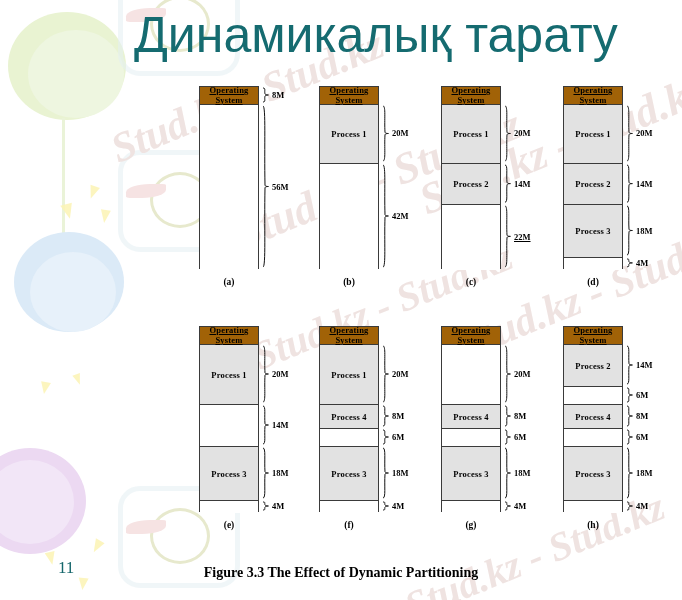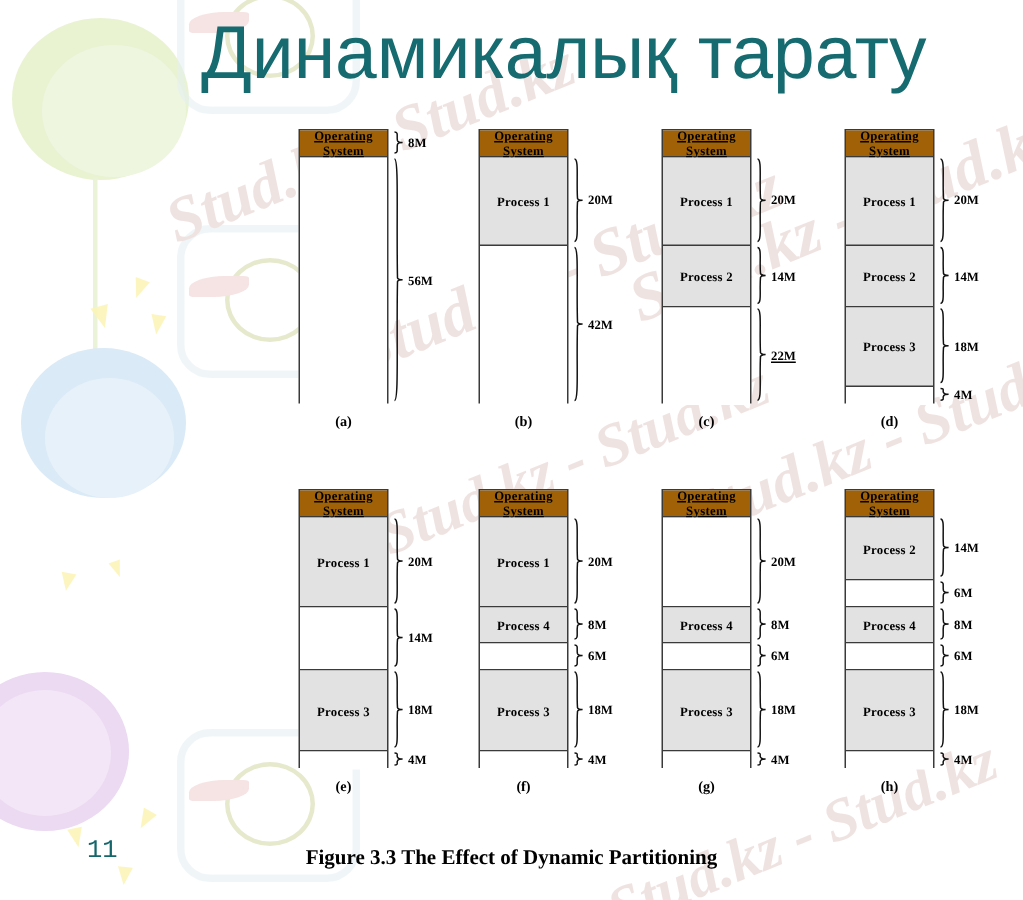--- a/index.html
+++ b/index.html
@@ -128,21 +128,21 @@
 
   #caption{
     position:absolute;left:0;top:565px;width:682px;
     text-align:center;
     font-family:"Liberation Serif", serif;
     font-weight:bold;font-size:14px;color:#000;
   }
 
   #pageno{
     position:absolute;left:58px;top:558px;
-    font-family:Liberation Mono, monospace;
+    font-family:Liberation Serif, serif;
     font-size:17px;color:#14666b;
   }
 </style>
 </head>
 <body>
 
 <div id="bg">
   <div class="blob blob-green"></div>
   <div class="blob blob-green2"></div>
   <div class="stringy" style="left:62px;top:118px;height:120px;"></div>

